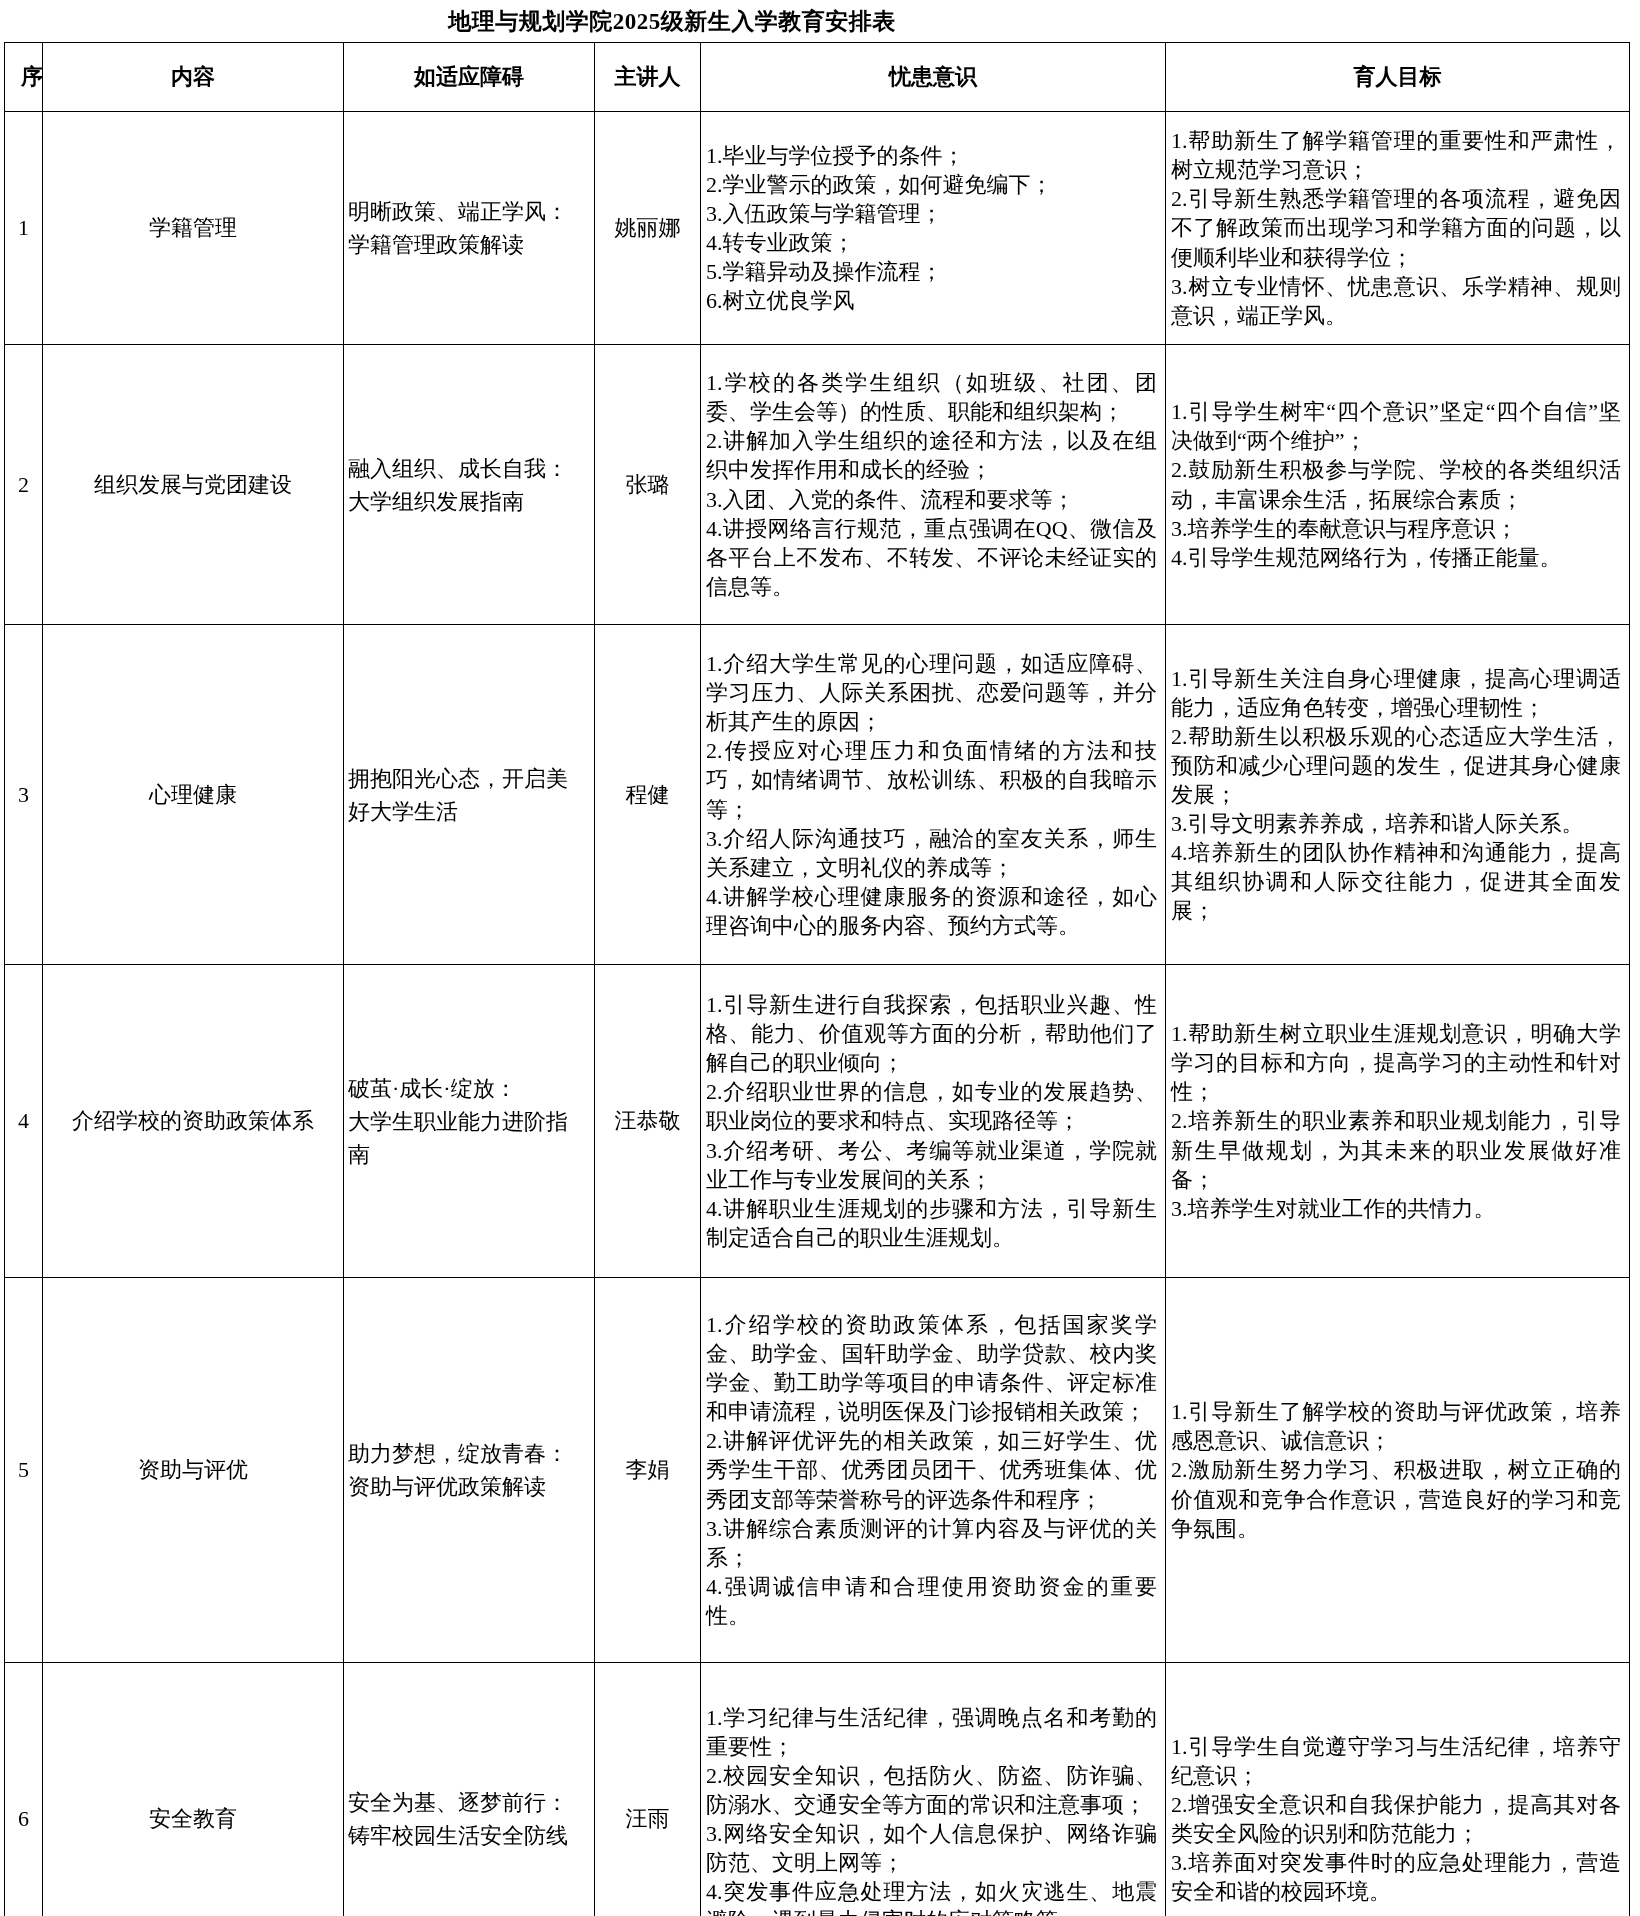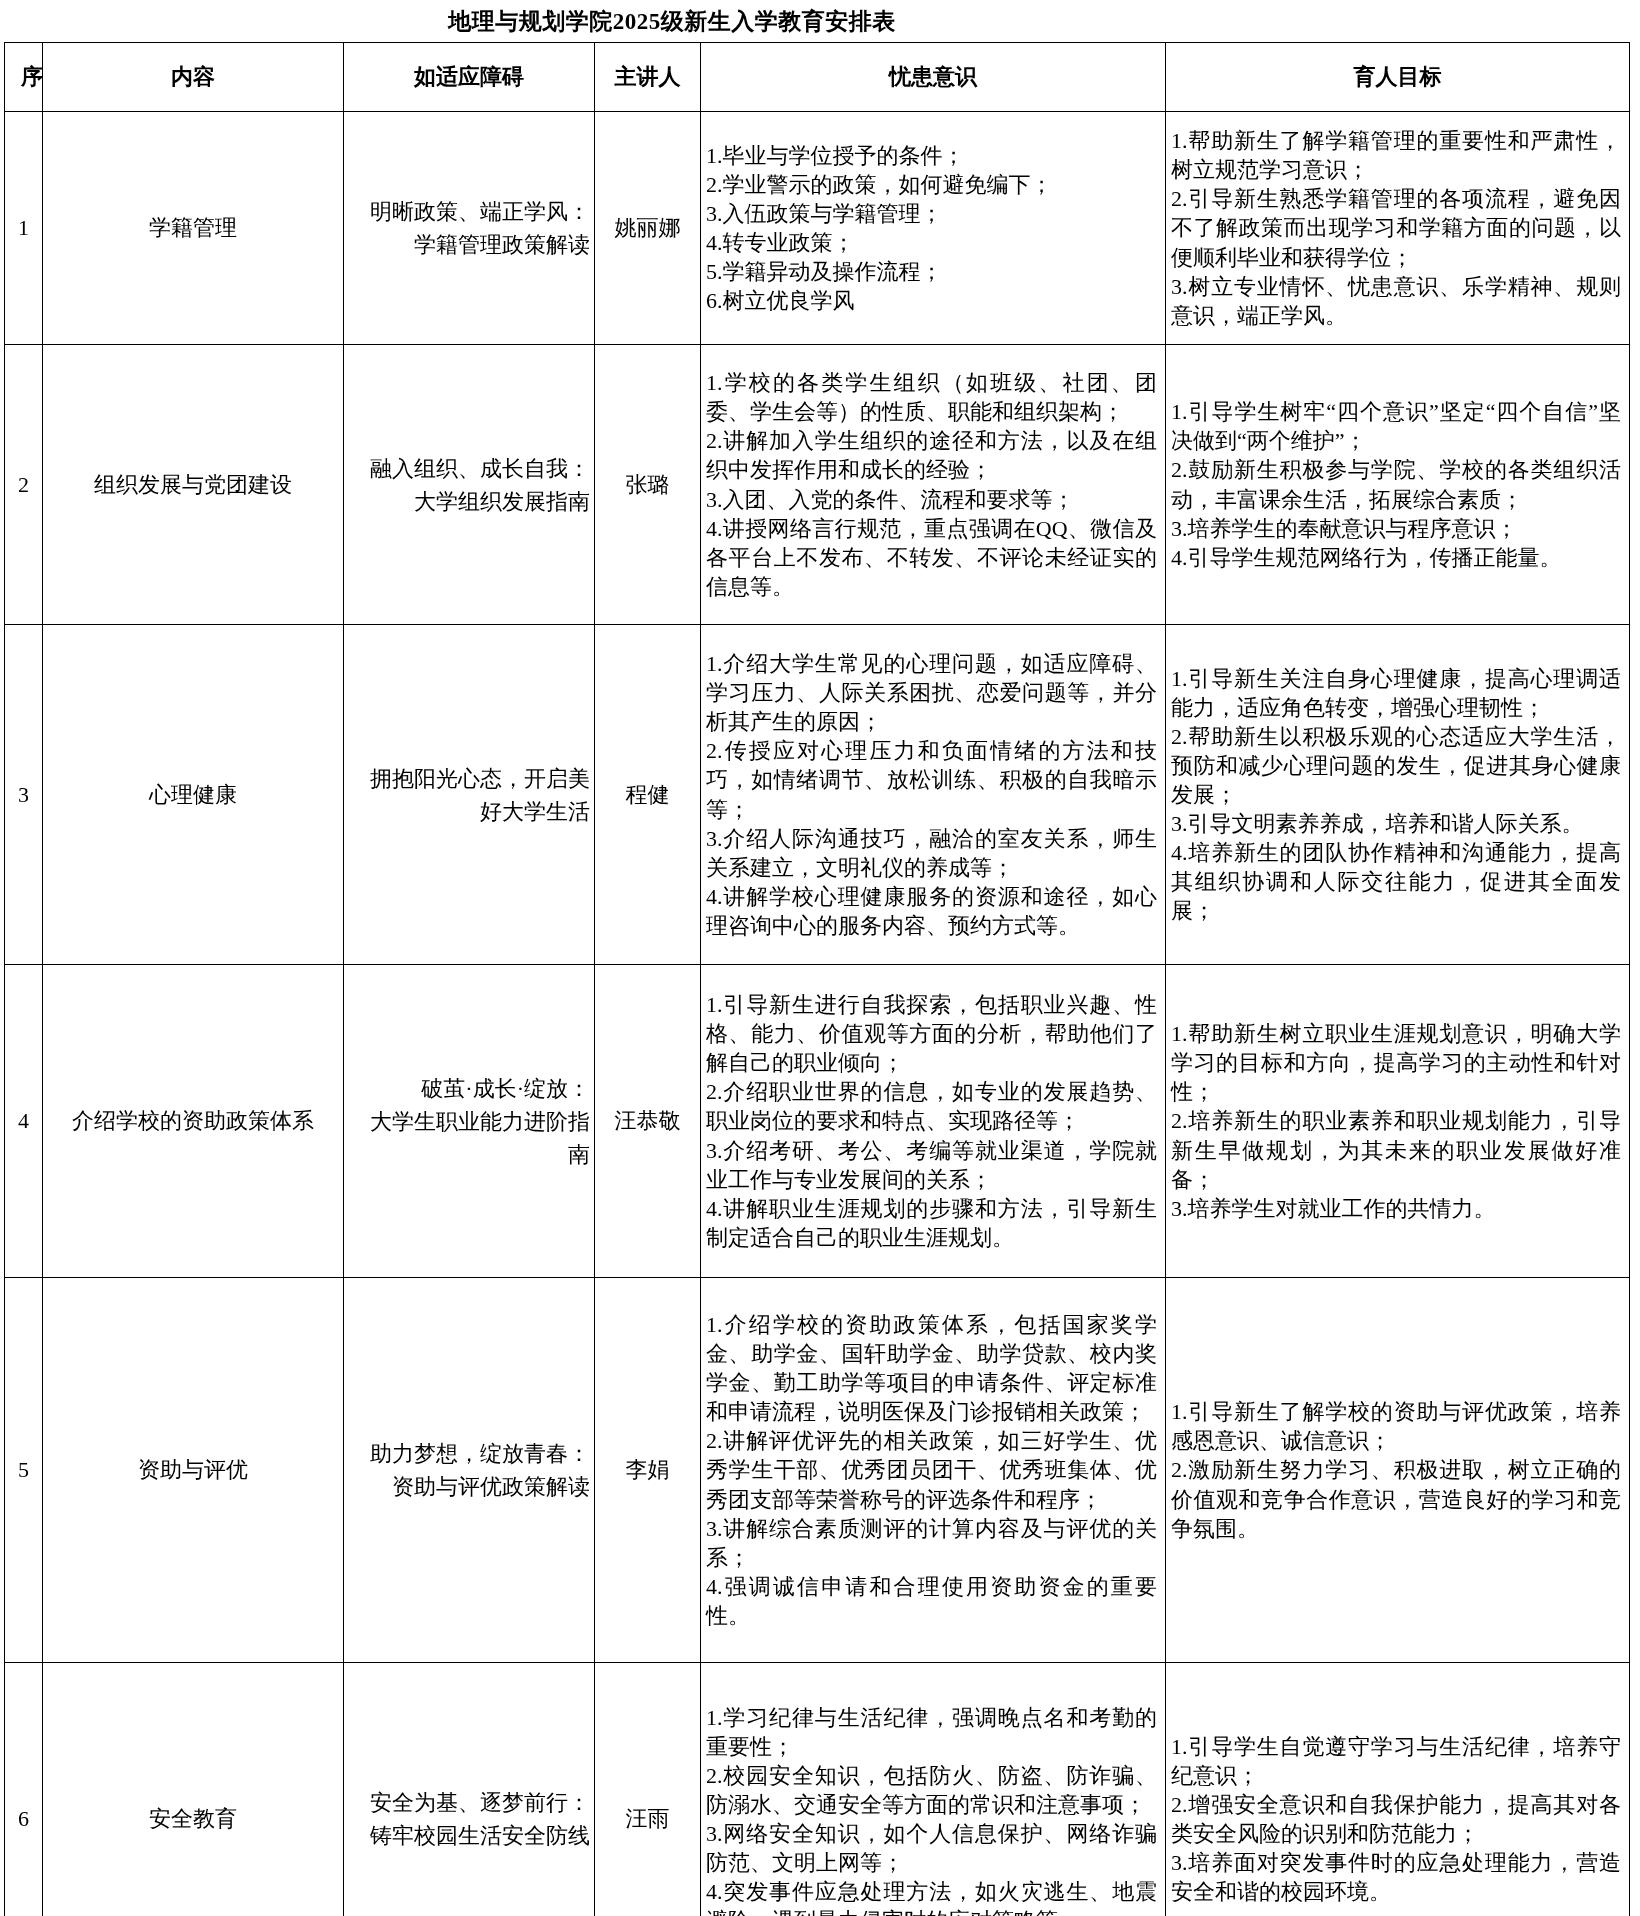--- a/index.html
+++ b/index.html
@@ -23,21 +23,21 @@
     text-align:center;white-space:nowrap;padding:16px;
   }
   td{font-size:22px;line-height:1.32;padding:0;}
   tr.r1>td{height:228px;}
   tr.r2>td{height:275px;margin-top:29px;}
   tr.r3>td{height:335px;}
   tr.r4>td{height:308px;}
   tr.r5>td{height:380px;}
   tr.r6>td{height:308px;}
   td.c-no,td.c-content,td.c-speaker{text-align:center;}
-  td.c-topic{text-align:right;white-space:pre-line;line-height:1.5;padding:0 4px;}
+  td.c-topic{text-align:left;white-space:pre-line;line-height:1.5;padding:0 4px;}
   td.c-points,td.c-goals{
     text-align:justify;white-space:pre-line;
     padding:2px 8px 2px 5px;
   }
 </style>
 </head>
 <body>
 
 <div class="page">
   <div class="doc-title">地理与规划学院2025级新生入学教育安排表</div>

